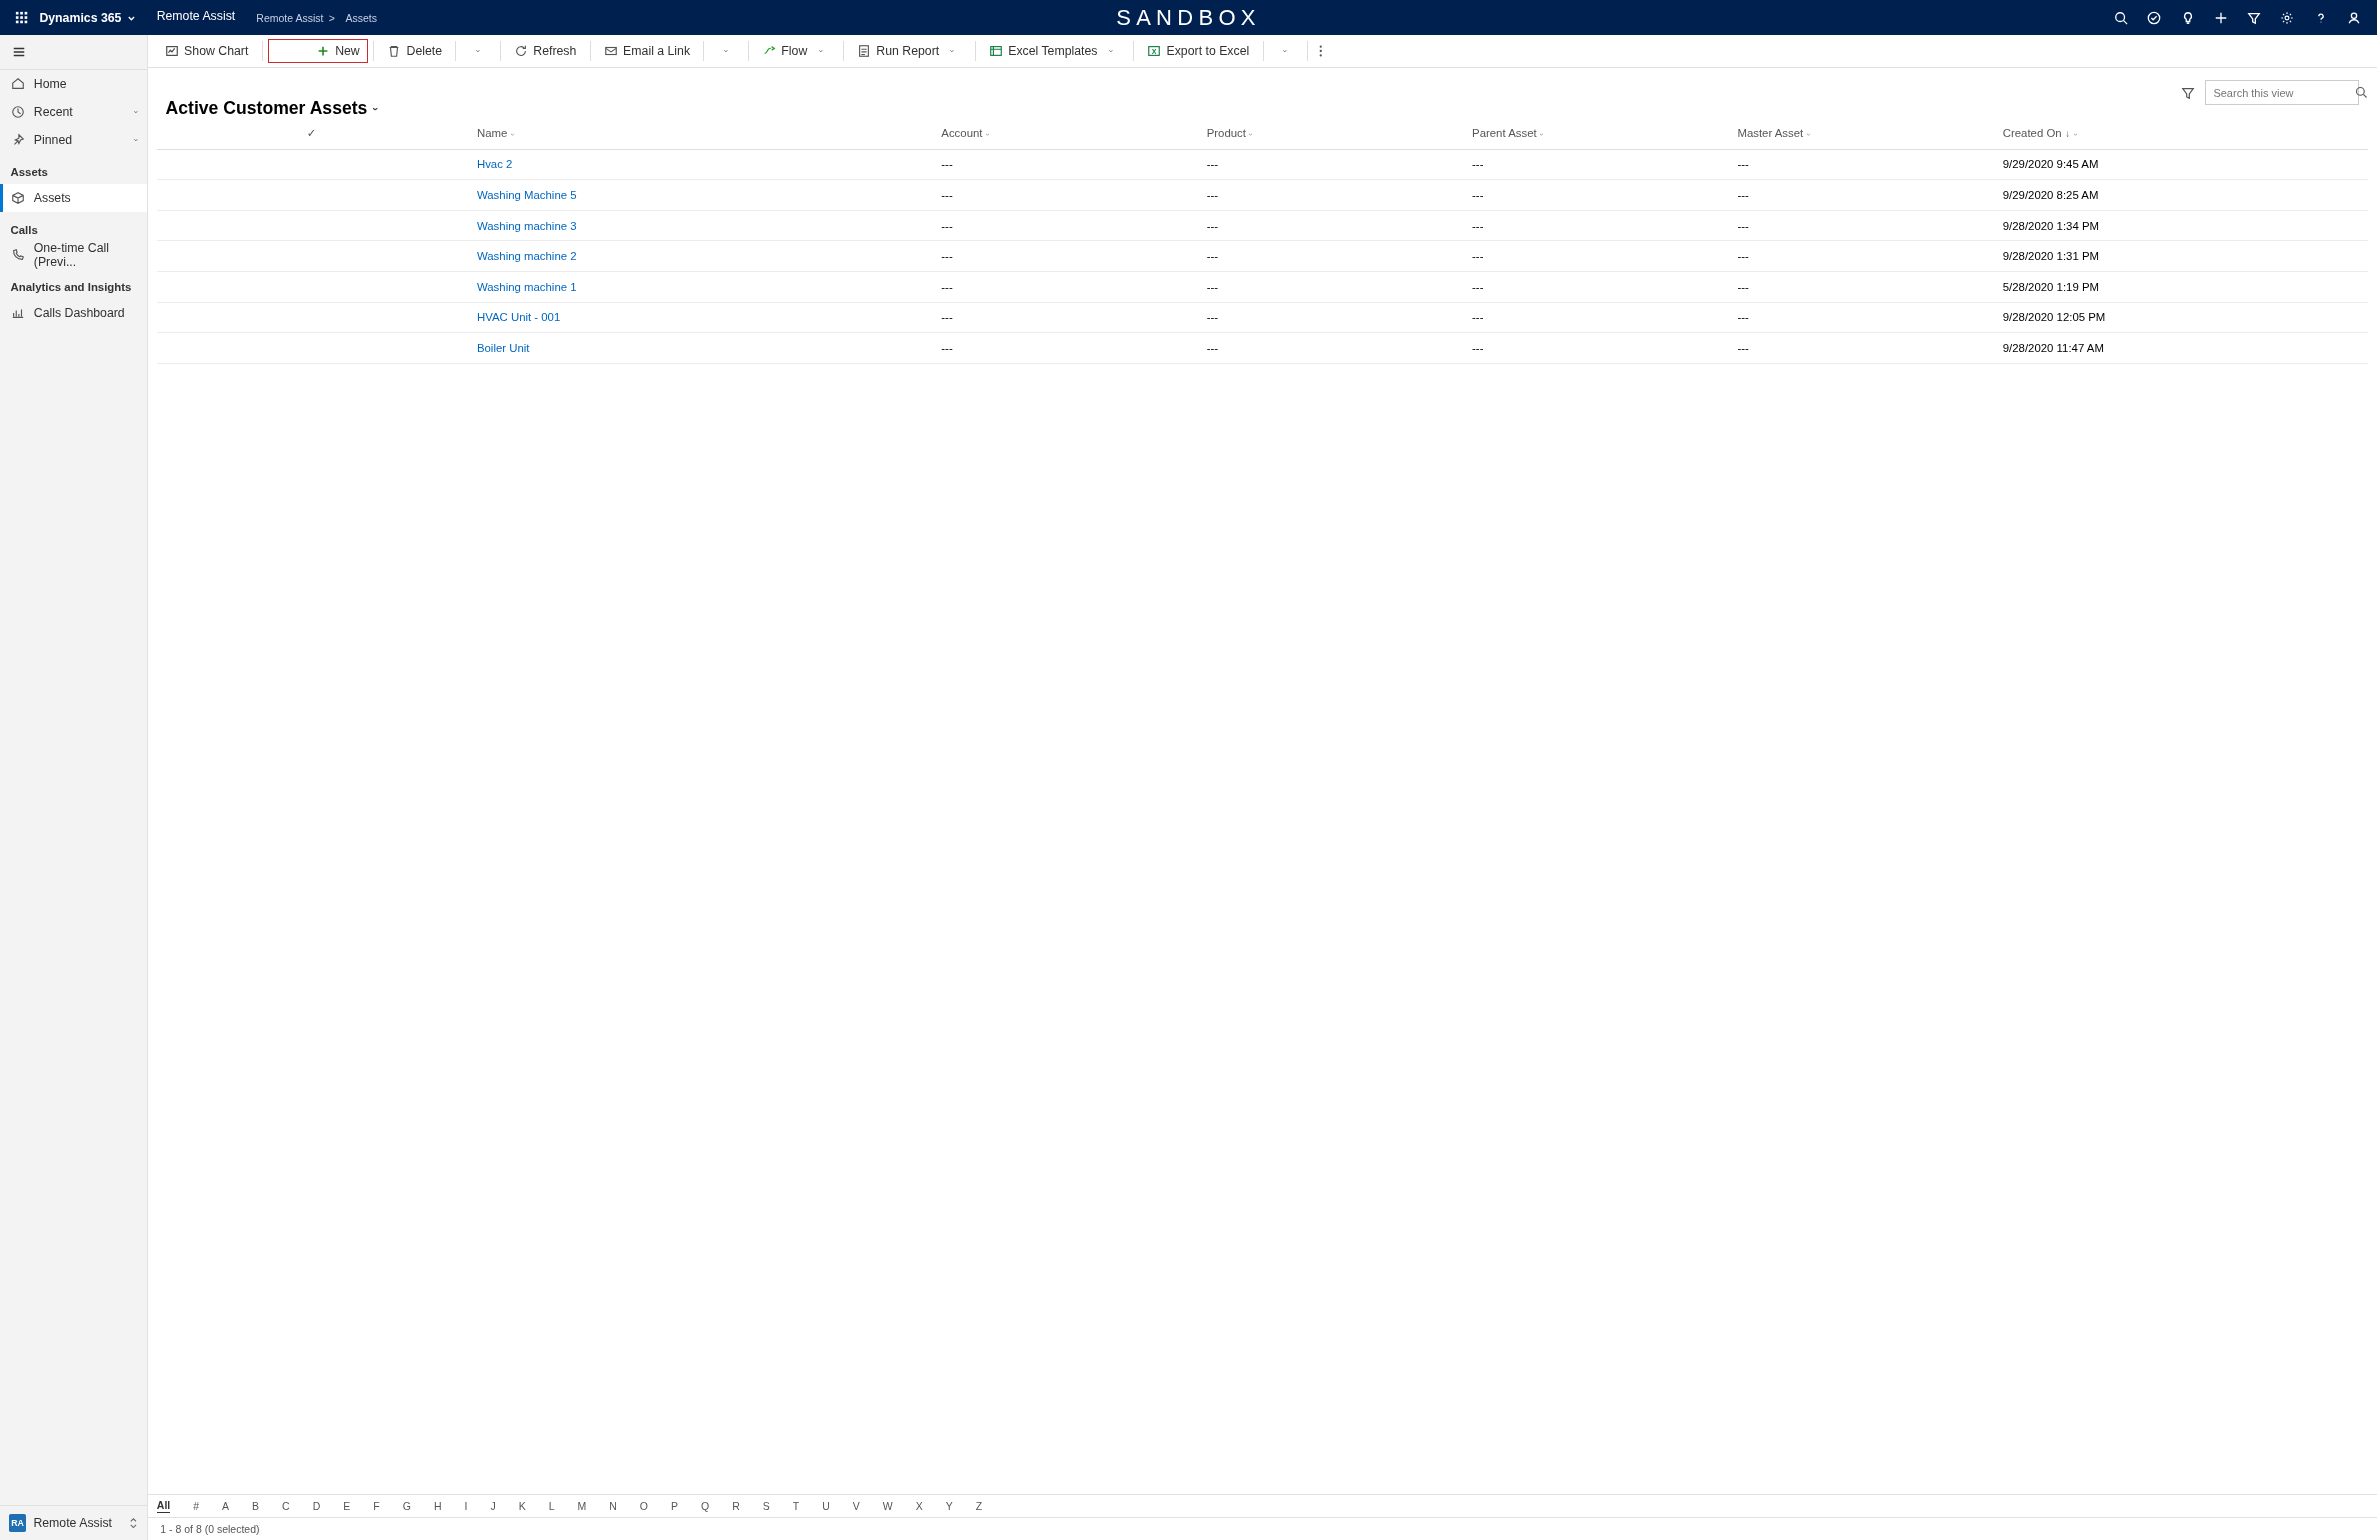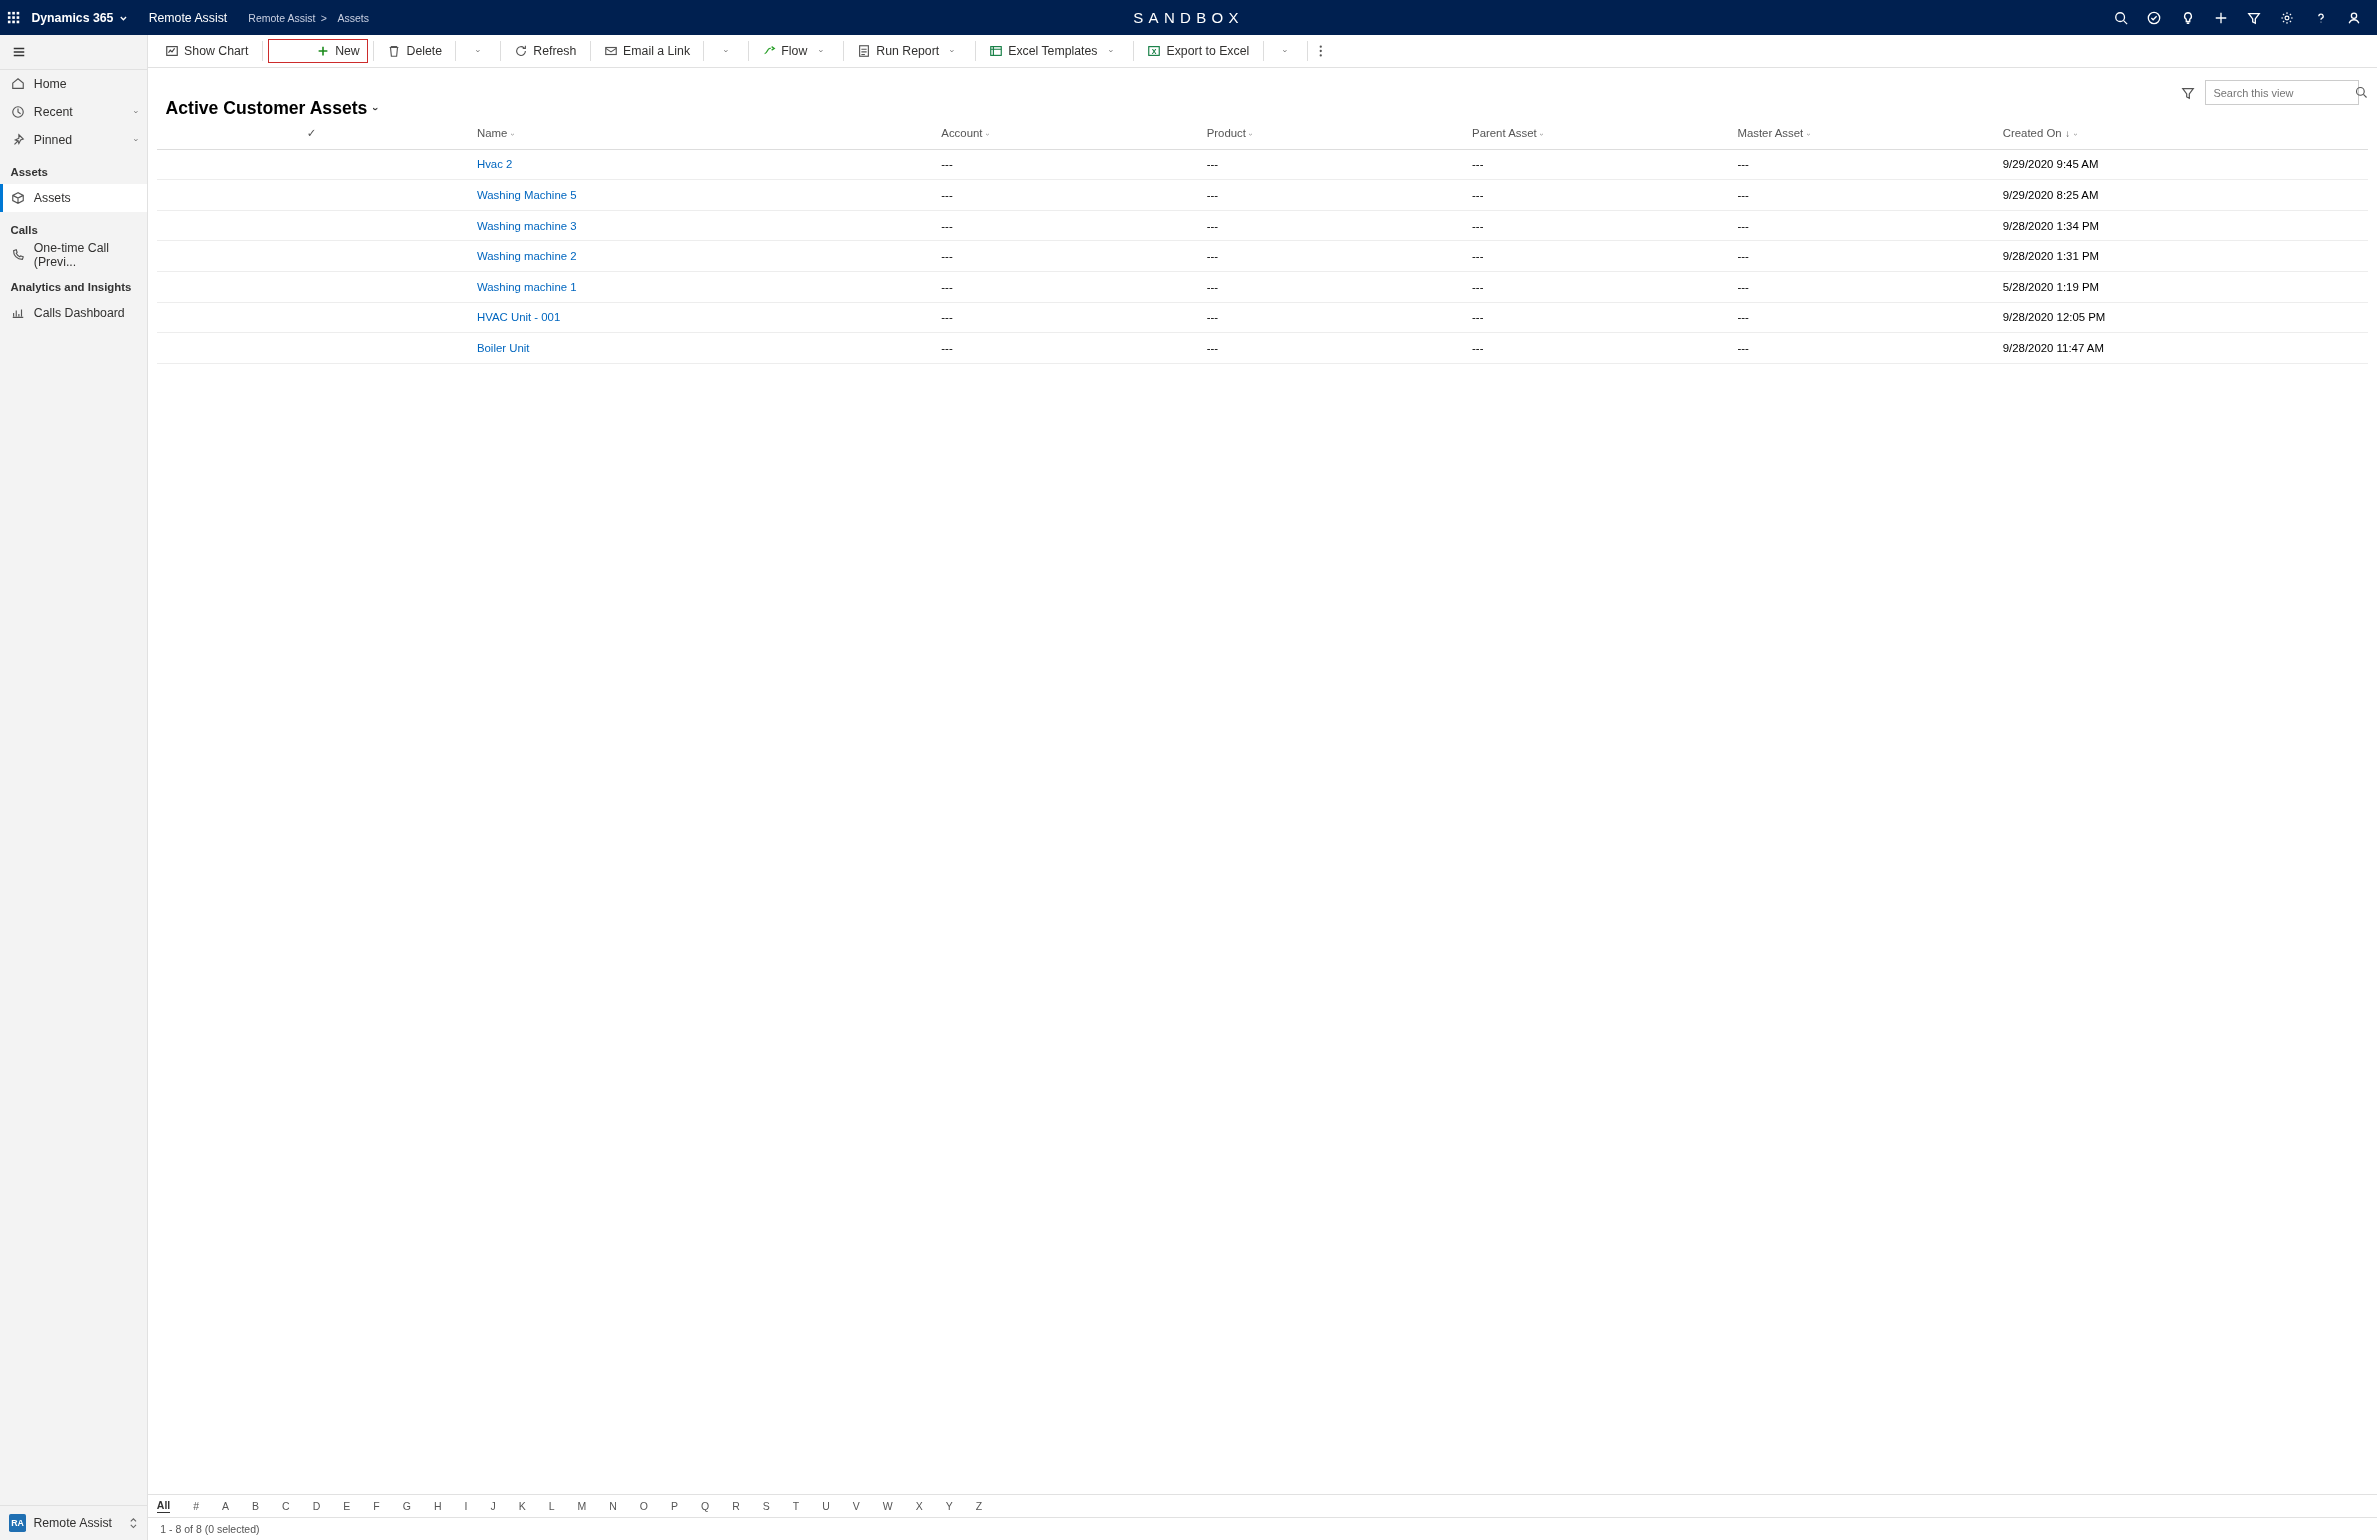--- a/index.html
+++ b/index.html
@@ -1,28 +1,28 @@
 <!DOCTYPE html>
 <html style="font-size:14px"><head>
 <meta charset="utf-8">
 <style>
 * { margin: 0; padding: 0; box-sizing: border-box; font-family: "Segoe UI", -apple-system, sans-serif; }
 html, body { height: 100%; overflow: hidden; }
 body { display: flex; flex-direction: column; background: #fff; }
 
 
 .topbar { height: 35px; background: #002050; color: #fff; display: flex; align-items: center; font-size: 12.3px; position: relative; }
-.topbar-left { display: flex; align-items: center; gap: 8.8px; padding-left: 5px; }
+.topbar-left { display: flex; gap: 8.8px; padding-left: 13px; }
 .waffle-btn { width: 17.6px; height: 17.6px; display: inline-flex; align-items: center; justify-content: center; }
 .product { font-weight: 600; display: flex; align-items: center; gap: 5.3px; }
 .chev-sm { margin-top:1.8px; }
 .app-name { margin-left: 12.3px; color: #fff; }
 .breadcrumb { margin-left: 12.3px; display: flex; align-items: center; gap: 5.3px; color: #c9d0e2; font-size: 10.5px; }
 .bc-sep::after { content: ">"; padding: 0 5.3px; color: #c9d0e2; }
-.sandbox { position: absolute; left: 50%; transform: translateX(-50%); letter-spacing: 5.3px; font-size: 15px; }
+.sandbox { position: absolute; left: 50%; transform: translateX(-50%); letter-spacing: 5.3px; font-size: 22px; }
 .topbar-right { margin-left: auto; display: flex; align-items: center; gap: 19.3px; padding-right: 16px; }
 .topbar-right .tb-icon { width: 14px; height: 14px; display:inline-flex; align-items:center; justify-content:center; }
 
 
 .body { flex: 1; display: flex; min-height: 0; }
 
 
 .sidebar { width: 148px; background: #f3f3f3; border-right: 0.9px solid #e1e1e1; display: flex; flex-direction: column; font-size: 12.3px; color: #323130; }
 .hamburger { height: 35px; border-bottom: 0.9px solid #e1e1e1; display:flex; align-items:center; padding-left: 12.3px; }
 .sb-item { height: 28px; display:flex; align-items:center; padding-left: 11px; gap: 8.8px; color: #323130; position: relative; }

